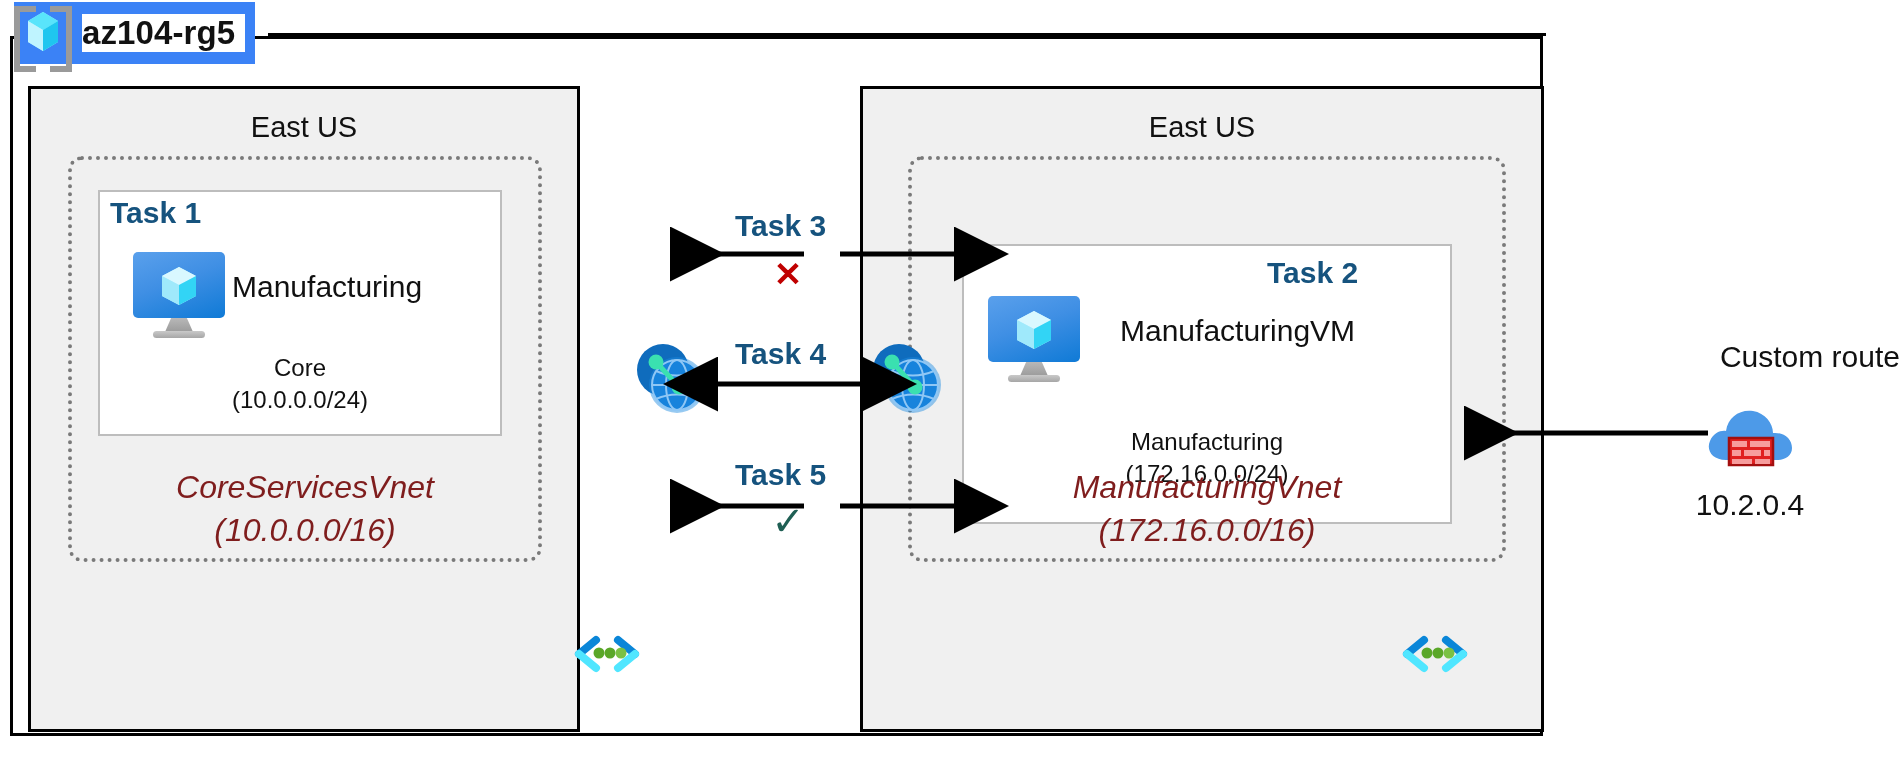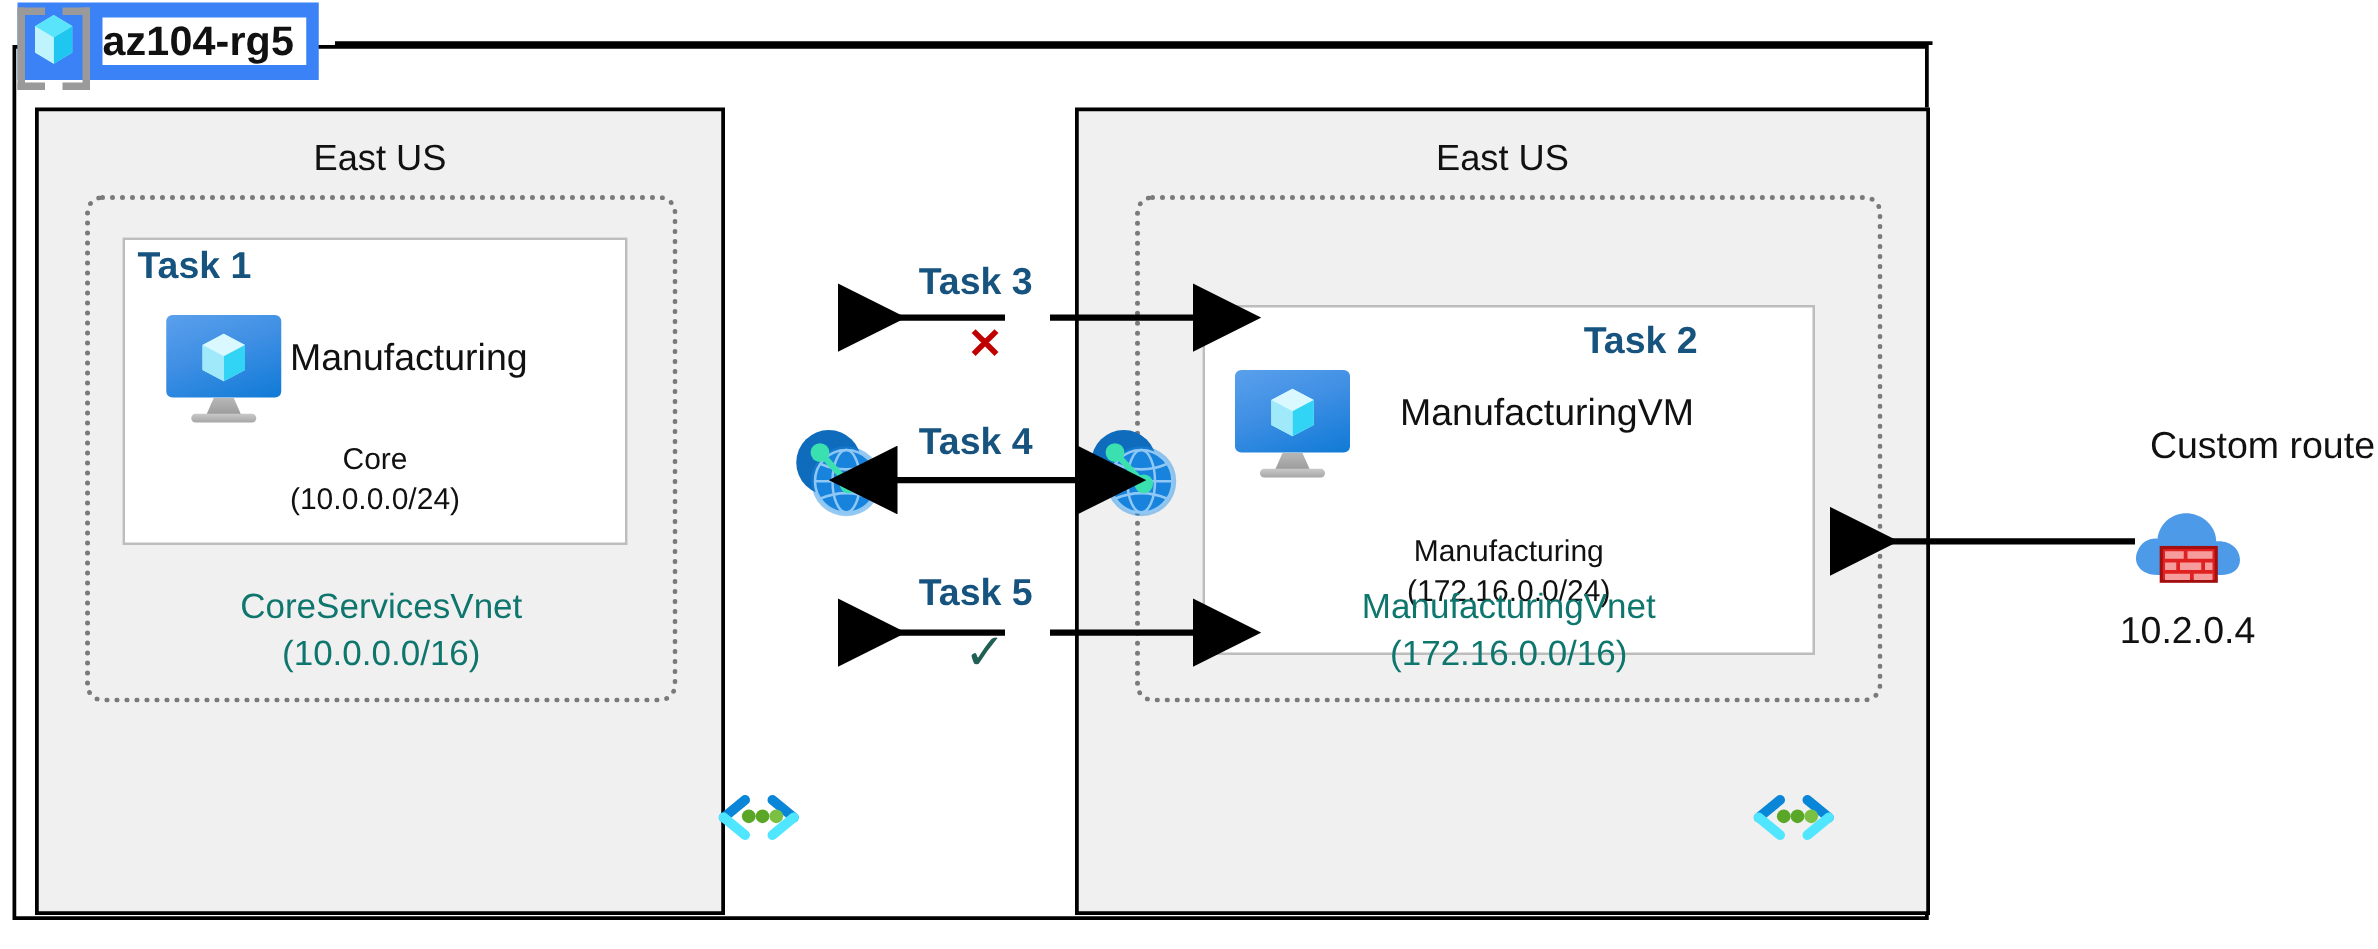--- a/index.html
+++ b/index.html
@@ -20,21 +20,21 @@
   .rg-icon .brk.l{left:0;border-right:none;}
   .rg-icon .brk.r{right:0;border-left:none;}
   .rg-icon .cube{position:absolute;left:14px;top:6px;width:30px;height:42px;}
 
   
   .region{position:absolute;background:#f0f0f0;border:3px solid #000;box-sizing:border-box;}
   .region-title{position:absolute;left:0;right:0;top:22px;text-align:center;font-size:29px;color:#111;}
 
   
   .vnet{position:absolute;border:4px dotted #7a7a7a;border-radius:14px;box-sizing:border-box;}
-  .vnet-label{position:absolute;left:0;right:0;text-align:center;font-size:28px;line-height:1.35;color:#0f766e;}
+  .vnet-label{position:absolute;left:0;right:0;text-align:center;font-size:32px;line-height:1.35;color:#7f1d1d;font-style:italic;}
 
   
   .subnet{position:absolute;background:#ffffff;border:2px solid #bdbdbd;box-sizing:border-box;}
   .task-tag{position:absolute;font-size:30px;font-weight:bold;color:#16537e;white-space:nowrap;}
   .subnet-label{position:absolute;left:0;right:0;text-align:center;font-size:24px;line-height:1.35;color:#111;}
 
   
   .vmicon{position:absolute;width:92px;height:86px;}
   .vmicon .screen{position:absolute;left:0;top:0;width:92px;height:66px;border-radius:5px;
                   background:linear-gradient(160deg,#5aa0ec 0%,#3f8fe4 45%,#0f7ad6 100%);}

